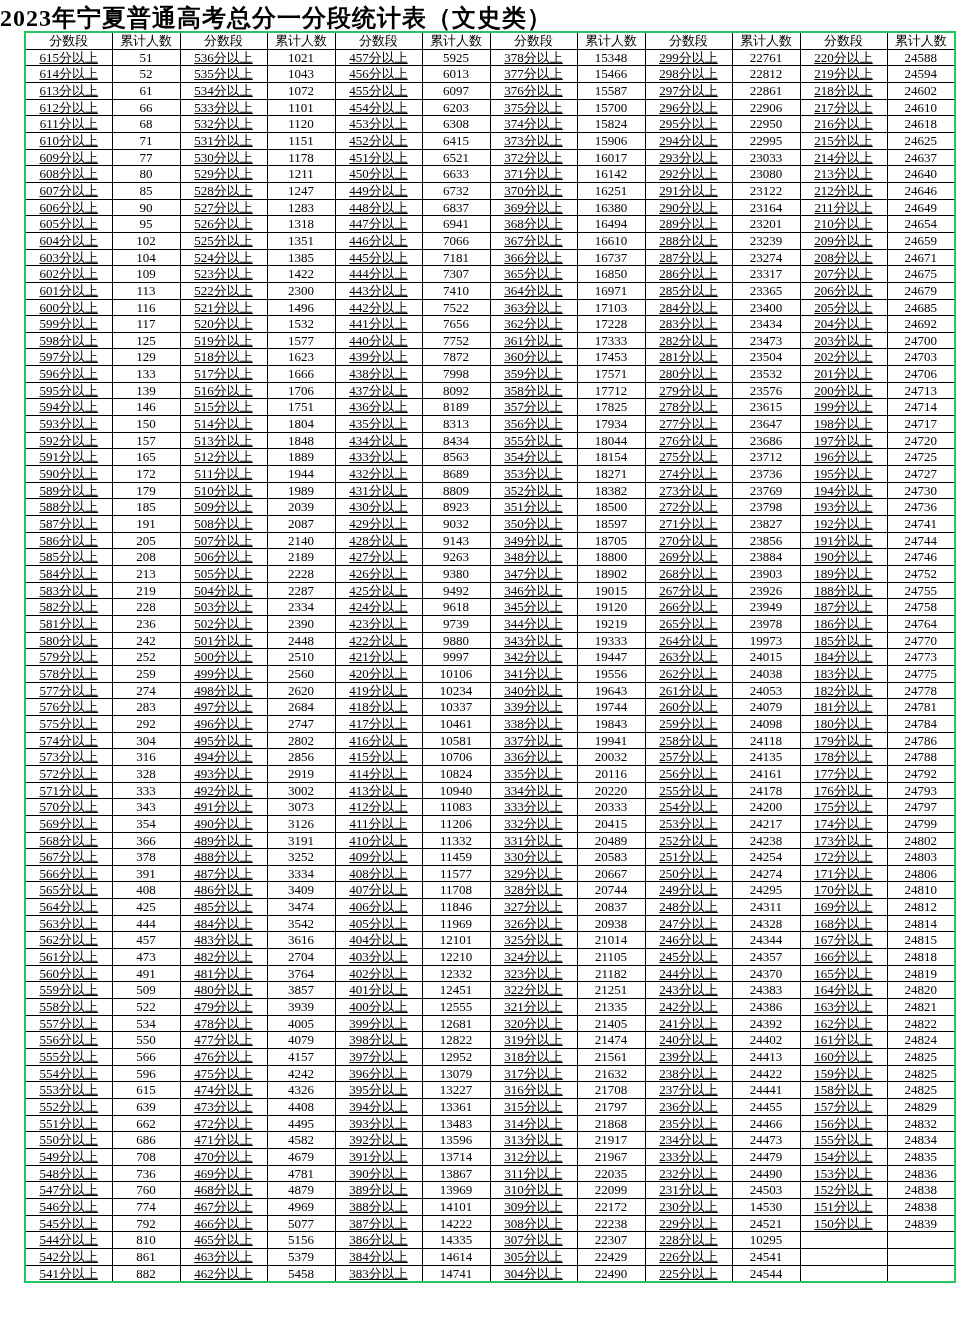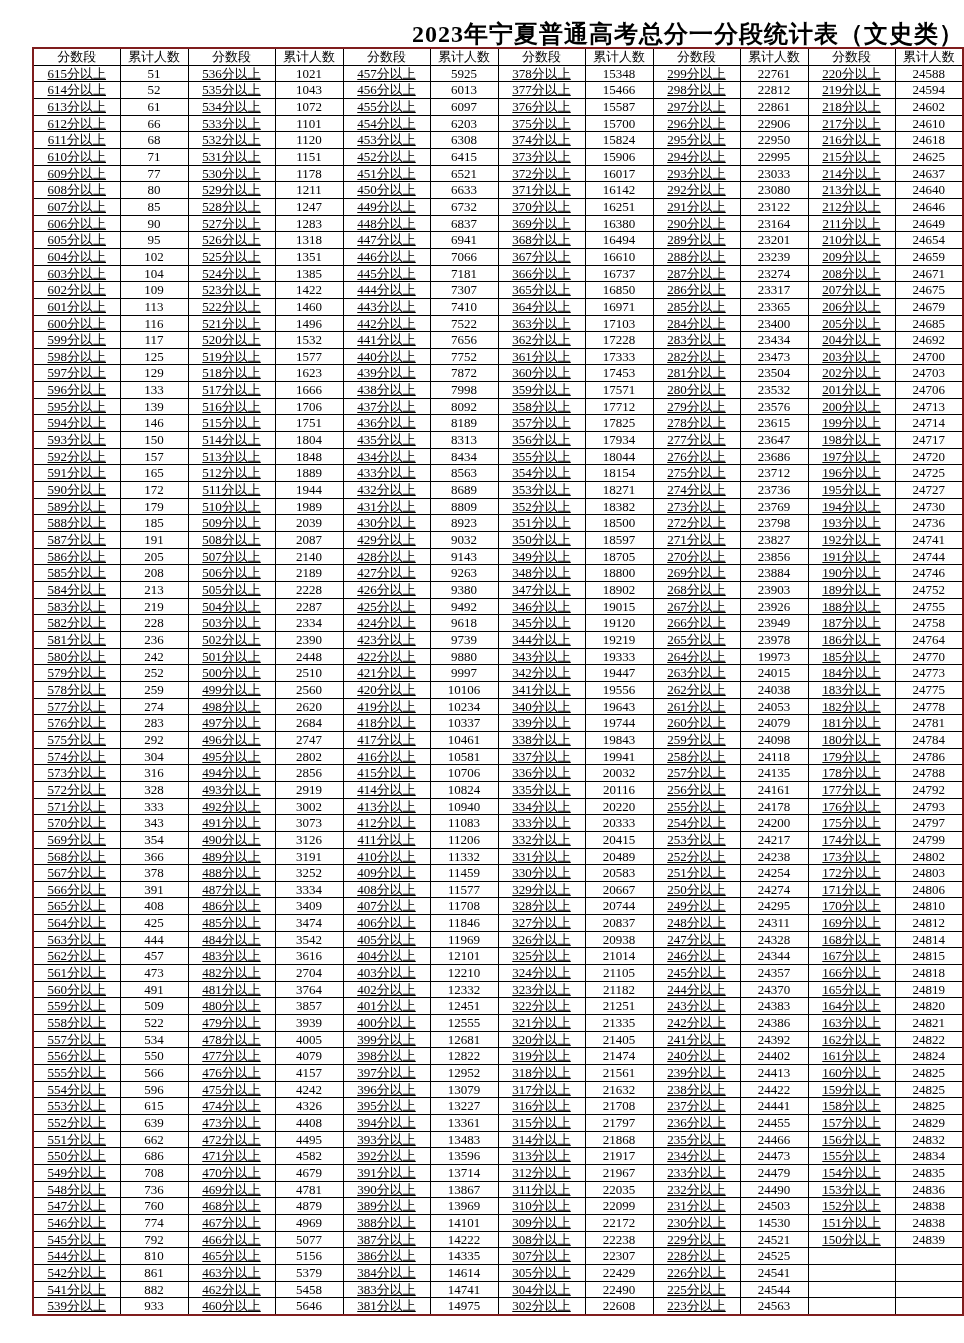--- a/index.html
+++ b/index.html
@@ -7,34 +7,34 @@
     padding: 0;
     background: #ffffff;
     width: 964px;
     height: 1343px;
     overflow: hidden;
     font-family: "Liberation Serif", "DejaVu Serif", serif;
     color: #000;
   }
   .page-title {
     margin: 0;
-    padding-top: 18px;
+    padding-top: 2px;
     height: 29px;
-    text-align: right;
+    text-align: left;
     font-size: 24px;
     font-weight: bold;
     letter-spacing: 1px;
     font-family: "Liberation Serif", "DejaVu Serif", serif;
   }
   table.score-table {
     border-collapse: collapse;
     table-layout: fixed;
-    margin-left: 32px;
+    margin-left: 24px;
     width: 930px;
-    border: 2px solid #7f1d1d;
+    border: 2px solid #22c55e;
   }
   table.score-table th,
   table.score-table td {
     border: 1px solid #000;
     padding: 0;
     height: 15.65px;
     line-height: 15.65px;
     text-align: center;
     font-size: 13px;
     font-weight: normal;
@@ -277,21 +277,21 @@
         <td class="count-cell">16850</td>
         <td class="score-cell"><span>286分以上</span></td>
         <td class="count-cell">23317</td>
         <td class="score-cell"><span>207分以上</span></td>
         <td class="count-cell">24675</td>
       </tr>
       <tr>
         <td class="score-cell"><span>601分以上</span></td>
         <td class="count-cell">113</td>
         <td class="score-cell"><span>522分以上</span></td>
-        <td class="count-cell">1460</td>
+        <td class="count-cell">2300</td>
         <td class="score-cell"><span>443分以上</span></td>
         <td class="count-cell">7410</td>
         <td class="score-cell"><span>364分以上</span></td>
         <td class="count-cell">16971</td>
         <td class="score-cell"><span>285分以上</span></td>
         <td class="count-cell">23365</td>
         <td class="score-cell"><span>206分以上</span></td>
         <td class="count-cell">24679</td>
       </tr>
       <tr>
@@ -1081,21 +1081,21 @@
       <tr>
         <td class="score-cell"><span>544分以上</span></td>
         <td class="count-cell">810</td>
         <td class="score-cell"><span>465分以上</span></td>
         <td class="count-cell">5156</td>
         <td class="score-cell"><span>386分以上</span></td>
         <td class="count-cell">14335</td>
         <td class="score-cell"><span>307分以上</span></td>
         <td class="count-cell">22307</td>
         <td class="score-cell"><span>228分以上</span></td>
-        <td class="count-cell">24525</td>
+        <td class="count-cell">10295</td>
         <td class="score-cell"></td>
         <td class="count-cell"></td>
       </tr>
       <tr>
         <td class="score-cell"><span>542分以上</span></td>
         <td class="count-cell">861</td>
         <td class="score-cell"><span>463分以上</span></td>
         <td class="count-cell">5379</td>
         <td class="score-cell"><span>384分以上</span></td>
         <td class="count-cell">14614</td>
@@ -1113,28 +1113,14 @@
         <td class="count-cell">5458</td>
         <td class="score-cell"><span>383分以上</span></td>
         <td class="count-cell">14741</td>
         <td class="score-cell"><span>304分以上</span></td>
         <td class="count-cell">22490</td>
         <td class="score-cell"><span>225分以上</span></td>
         <td class="count-cell">24544</td>
         <td class="score-cell"></td>
         <td class="count-cell"></td>
       </tr>
-      <tr>
-        <td class="score-cell"><span>539分以上</span></td>
-        <td class="count-cell">933</td>
-        <td class="score-cell"><span>460分以上</span></td>
-        <td class="count-cell">5646</td>
-        <td class="score-cell"><span>381分以上</span></td>
-        <td class="count-cell">14975</td>
-        <td class="score-cell"><span>302分以上</span></td>
-        <td class="count-cell">22608</td>
-        <td class="score-cell"><span>223分以上</span></td>
-        <td class="count-cell">24563</td>
-        <td class="score-cell"></td>
-        <td class="count-cell"></td>
-      </tr>
     </tbody>
 </table>
 
 </body></html>

